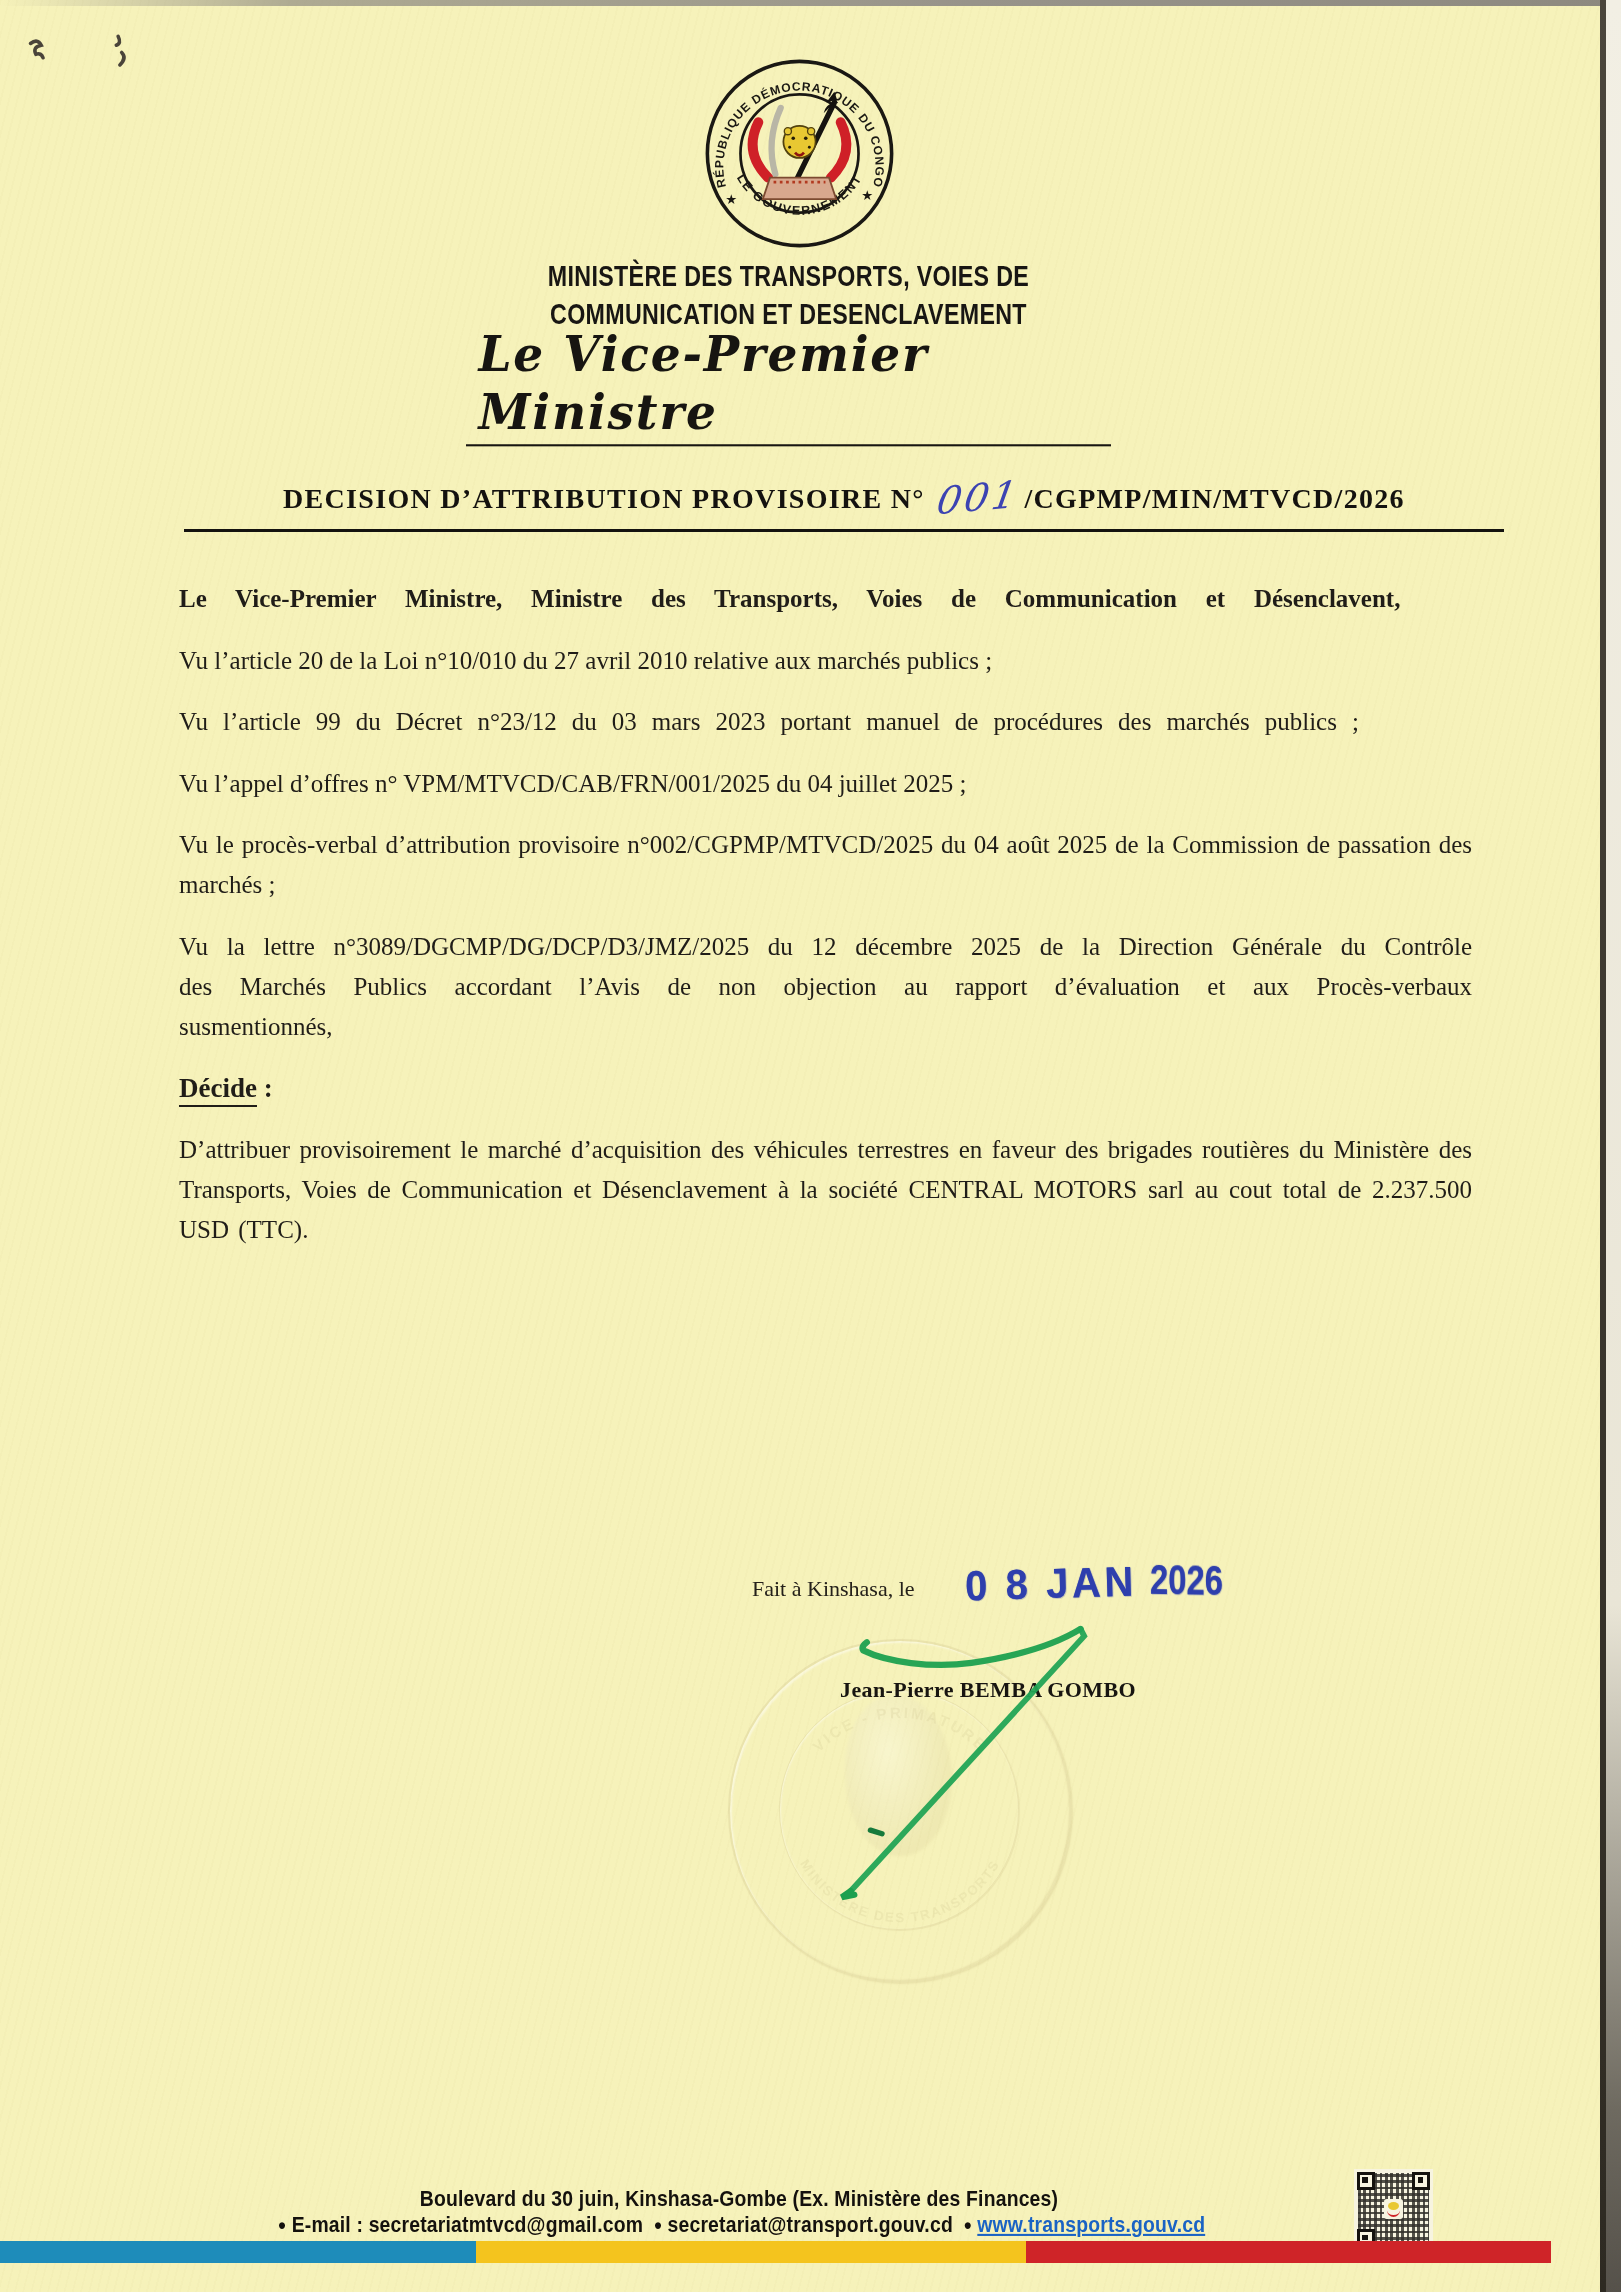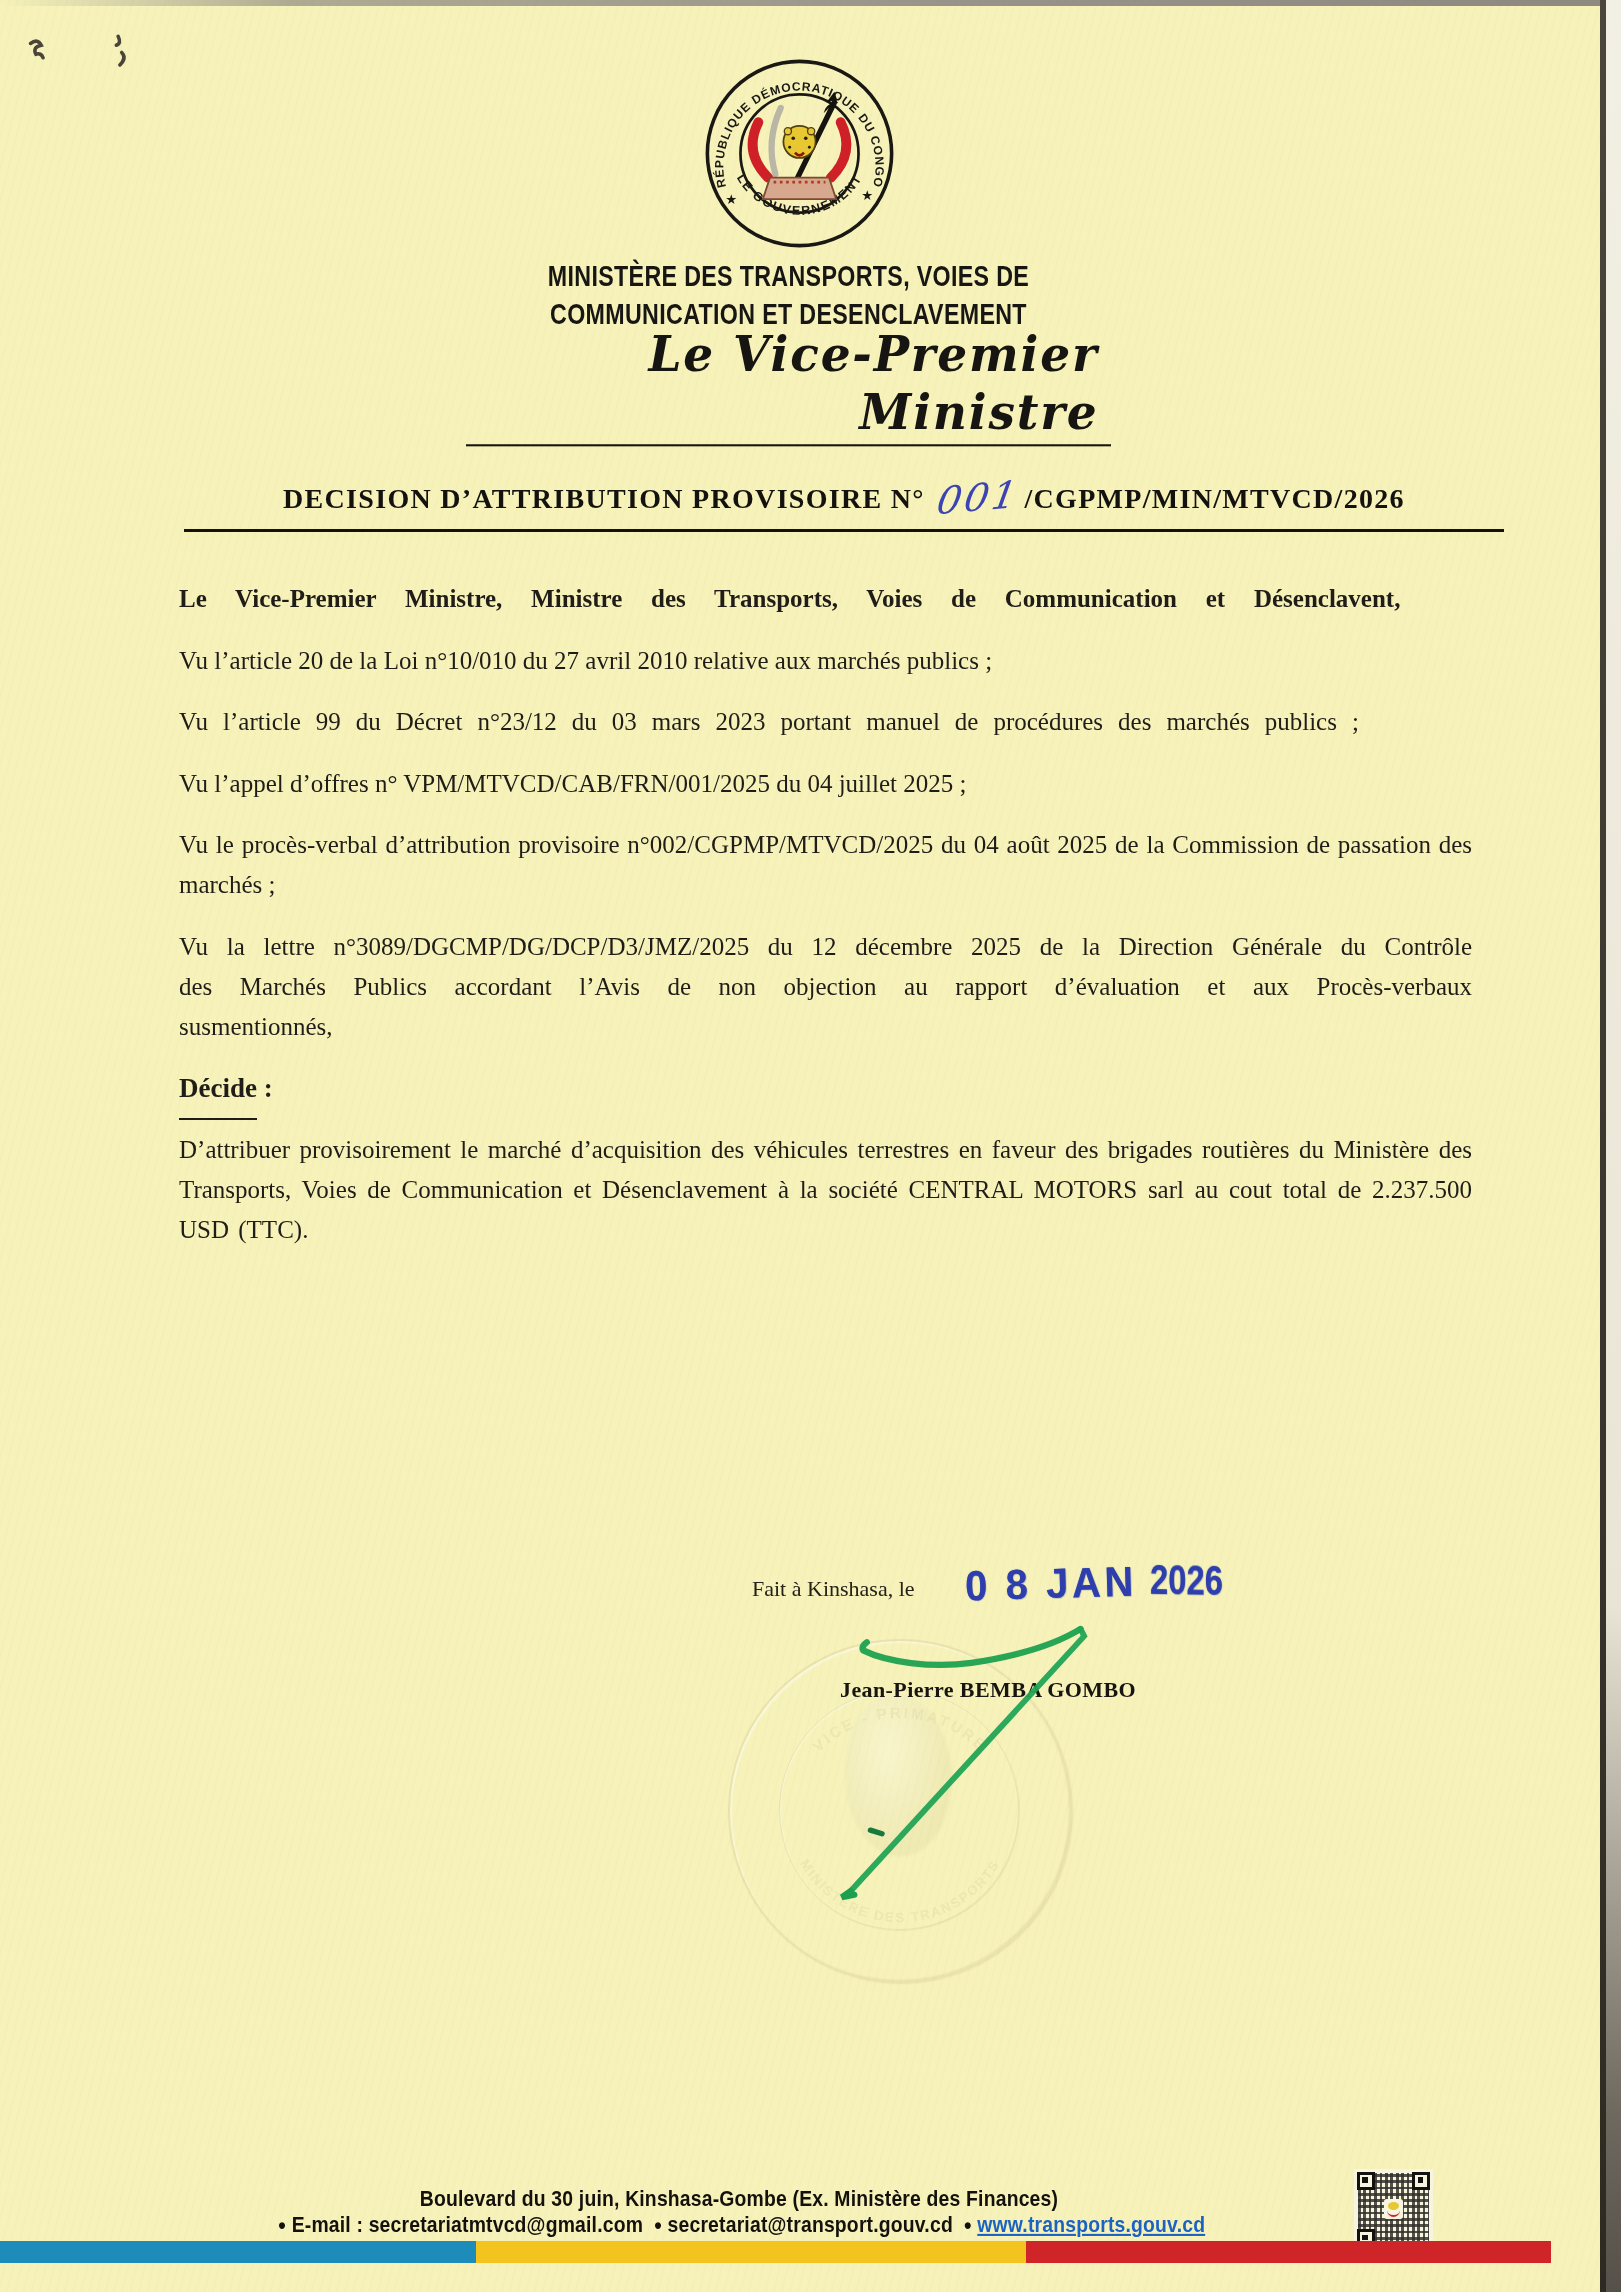--- a/index.html
+++ b/index.html
@@ -18,40 +18,40 @@
   .right-edge-out{position:absolute;top:0;left:1606px;width:15px;height:100%;
     background:linear-gradient(to bottom,#f2efe4 0%,#e9e5d6 70%,#6e6a60 92%,#55514a 100%);}
   
   .ink-marks{position:absolute;left:18px;top:19.7px;width:143px;height:63px;}
   
   .logo{position:absolute;left:702px;top:56px;width:195px;height:195px;}
   
   .ministry{position:absolute;left:466px;top:258px;width:645px;text-align:center;
     font-family:"Liberation Sans", sans-serif;font-weight:700;font-size:27px;line-height:35px;
     color:#181613;transform:scale(.86,1.08);transform-origin:center top;letter-spacing:0.4px;}
-  .script-line{position:absolute;left:466px;top:328px;width:645px;text-align:right;}
+  .script-line{position:absolute;left:466px;top:328px;width:645px;text-align:left;}
   .script-inner{display:inline-block;font-family:"DejaVu Serif", serif;font-style:italic;
     font-weight:700;font-size:47px;letter-spacing:1.8px;color:#171511;
     border-bottom:2.7px solid #171511;padding:0 12.5px 3.6px 12.5px;transform:scaleY(1.04);}
   
   .title-row{position:absolute;left:184px;top:473px;width:1320px;text-align:center;
     border-bottom:3.6px solid #14120f;padding-bottom:11.6px;white-space:nowrap;}
   .title-text{font-weight:700;font-size:28px;letter-spacing:1.3px;color:#14120f;}
   .hand-number{display:inline-block;font-family:"DejaVu Serif", serif;font-style:italic;
     color:#3c43b2;font-size:38px;font-weight:400;letter-spacing:2.7px;
     transform:skewX(-14deg) rotate(-5deg) translateY(2.7px);padding:0 5.4px;}
   
   .body{position:absolute;left:179px;top:579px;width:1293px;font-size:25px;line-height:40px;
     text-align:justify;color:#201d18;}
   .body p{margin:0 0 21.5px 0;}
   .lead{font-weight:700;word-spacing:.9em;}
   .ws2{word-spacing:.35em;}
   .ws3{word-spacing:.4em;}
   .decide{font-weight:700;font-size:27px;}
-  .decide .u{border-bottom:2.7px solid #201d18;padding-bottom:15px;}
+  .decide .u{border-bottom:2.7px solid #201d18;padding-bottom:2px;}
   .decision{word-spacing:.12em;}
   
   .dateline{position:absolute;left:752px;top:1576px;font-size:22px;color:#24201a;}
   .stamp{position:absolute;left:965px;top:1560px;font-family:"Liberation Sans", sans-serif;
     font-weight:700;font-size:40px;letter-spacing:3.6px;color:#2e3fad;white-space:nowrap;
     transform:rotate(-1.6deg) scaleY(1.05);text-shadow:0 0 0.9px rgba(46,63,173,.65), 0.9px 0.9px 0 rgba(46,63,173,.18);}
   .stamp .yr{display:inline-block;transform:scaleX(.82) rotate(2deg);letter-spacing:0;
     filter:blur(0.4px);margin-left:5.4px;}
   
   .sign-name{position:absolute;left:738px;top:1677px;width:398px;text-align:right;

